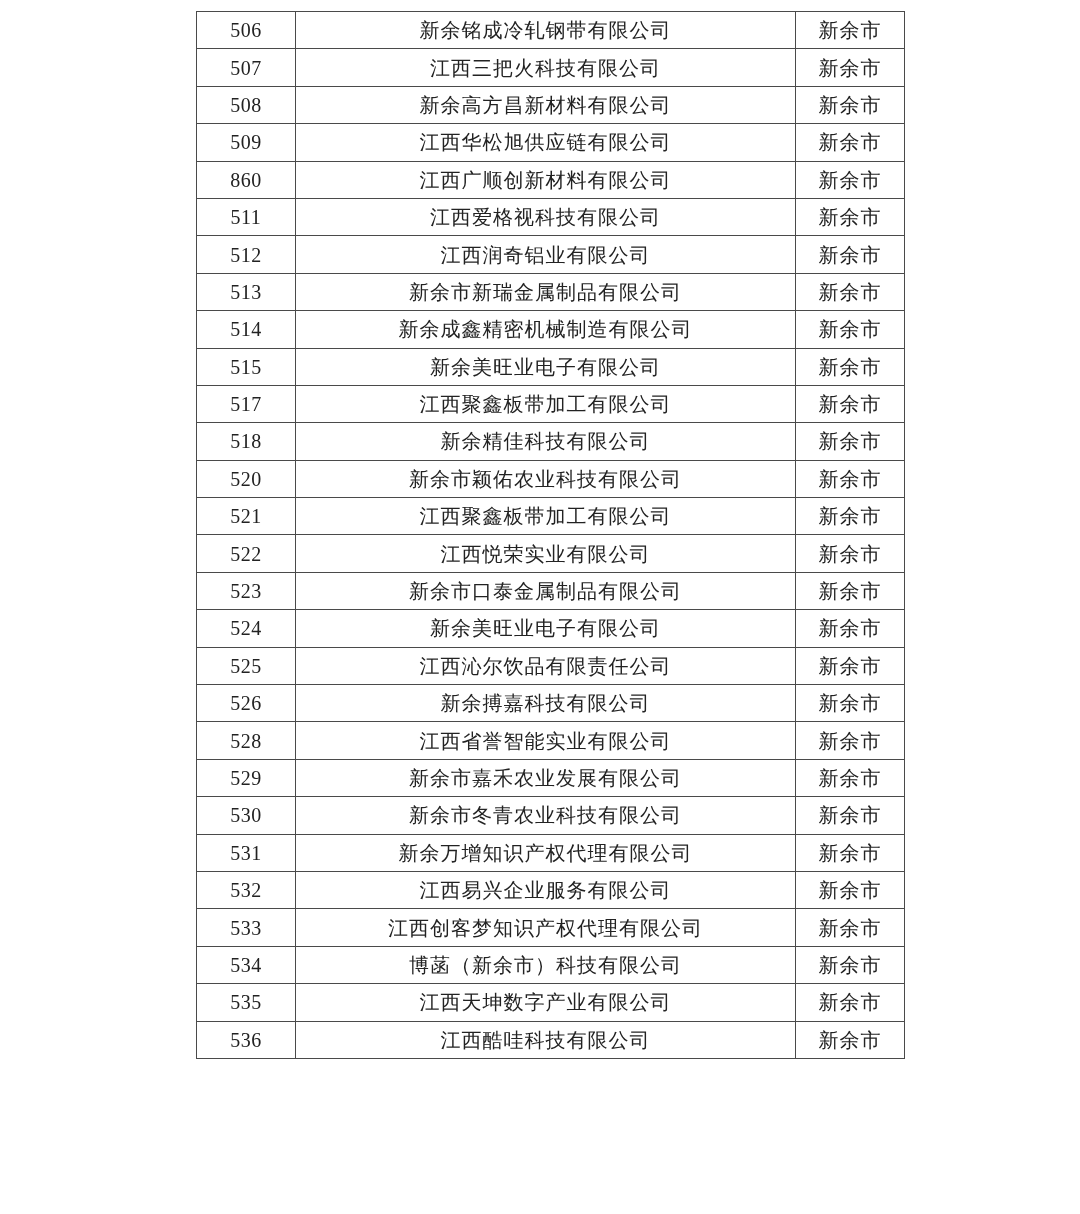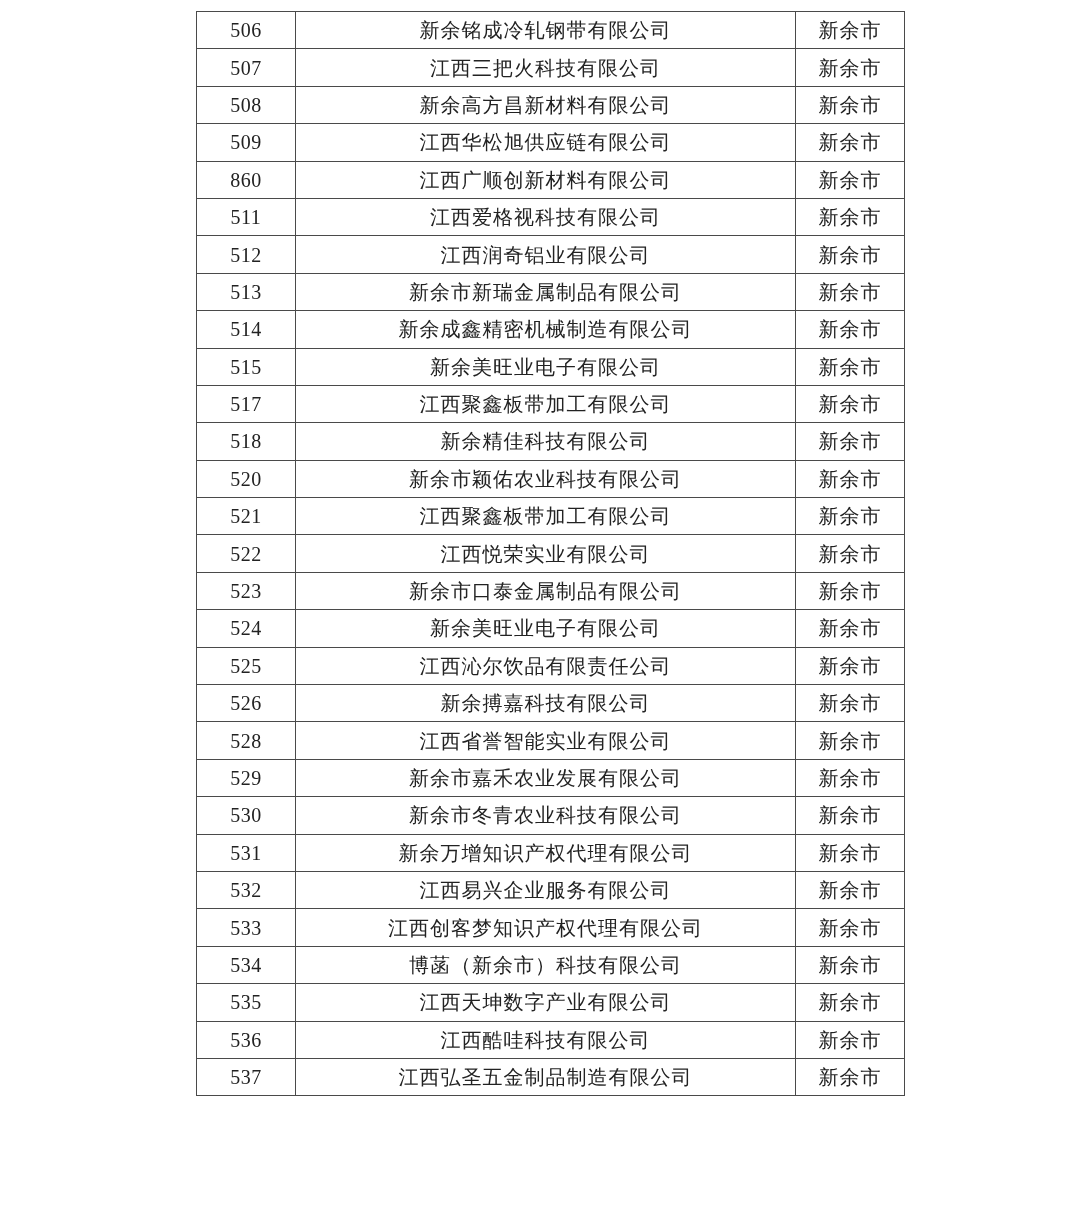--- a/index.html
+++ b/index.html
@@ -192,19 +192,14 @@
       <tr>
         <td class="num-cell">535</td>
         <td class="name-cell">江西天坤数字产业有限公司</td>
         <td class="city-cell">新余市</td>
       </tr>
       <tr>
         <td class="num-cell">536</td>
         <td class="name-cell">江西酷哇科技有限公司</td>
         <td class="city-cell">新余市</td>
       </tr>
-      <tr>
-        <td class="num-cell">537</td>
-        <td class="name-cell">江西弘圣五金制品制造有限公司</td>
-        <td class="city-cell">新余市</td>
-      </tr>
     </tbody>
 </table>
 
 </body></html>

